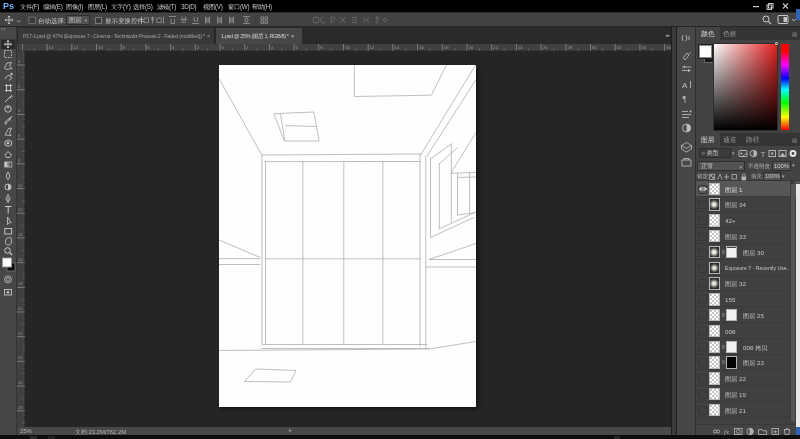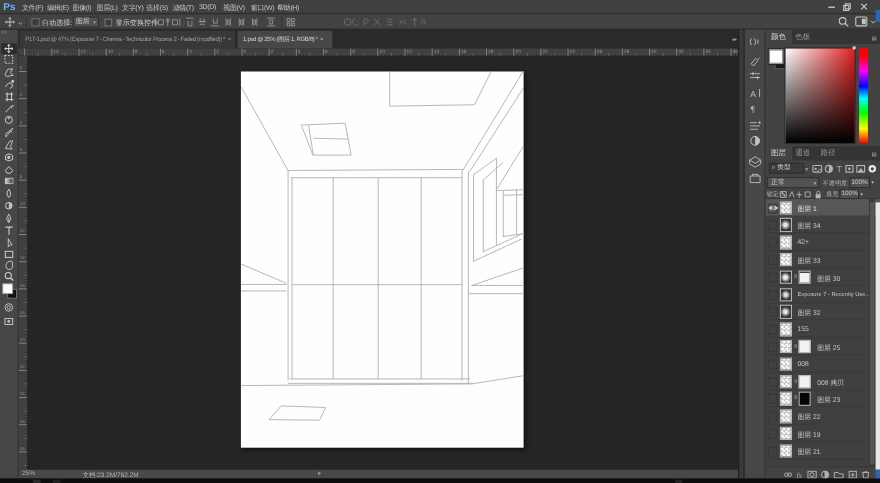--- a/index.html
+++ b/index.html
@@ -1,18 +1,18 @@
 <!DOCTYPE html>
 <html><head><meta charset="utf-8"><style>
 *{margin:0;padding:0;box-sizing:border-box}
 svg{display:block}
 html,body{width:800px;height:439px;overflow:hidden}
 body{background:#242424;font-family:"Liberation Sans",sans-serif;position:relative;color:#ccc}
 .abs{position:absolute}
-#menubar{left:0;top:0;width:800px;height:13px;background:#404040;border-bottom:1px solid #2a2a2a}
+#menubar{left:0;top:0;width:800px;height:13px;background:#000000;border-bottom:1px solid #2a2a2a}
 .menu{position:absolute;top:2.5px;font-size:6.3px;color:#c6c6c6;letter-spacing:-0.3px}
 #pslogo{position:absolute;left:3px;top:1px;font-size:9px;font-weight:bold;color:#6bb5ff}
 #optbar{left:0;top:13px;width:800px;height:14px;background:#434343;border-bottom:1px solid #262626}
 #toolbar{left:0;top:27px;width:17px;height:408px;background:#474747;border-right:1px solid #333}
 #tabbar{left:17px;top:27px;width:654px;height:17px;background:#2a2a2a}
 .tab{position:absolute;top:1px;height:16px;font-size:5.5px;line-height:16px;white-space:nowrap;overflow:hidden;letter-spacing:-0.35px}
 #tab1{left:1px;width:197px;background:#383838;color:#9f9f9f;border-right:1px solid #222;padding-left:5px}
 #tab2{left:199px;width:86px;background:#474747;color:#d5d5d5;padding-left:5px}
 #hruler{left:17px;top:44px;width:654px;height:7px;background:#404040;border-bottom:1px solid #2a2a2a}
 #vruler{left:17px;top:51px;width:8px;height:376px;background:#404040;border-right:1px solid #2a2a2a}

